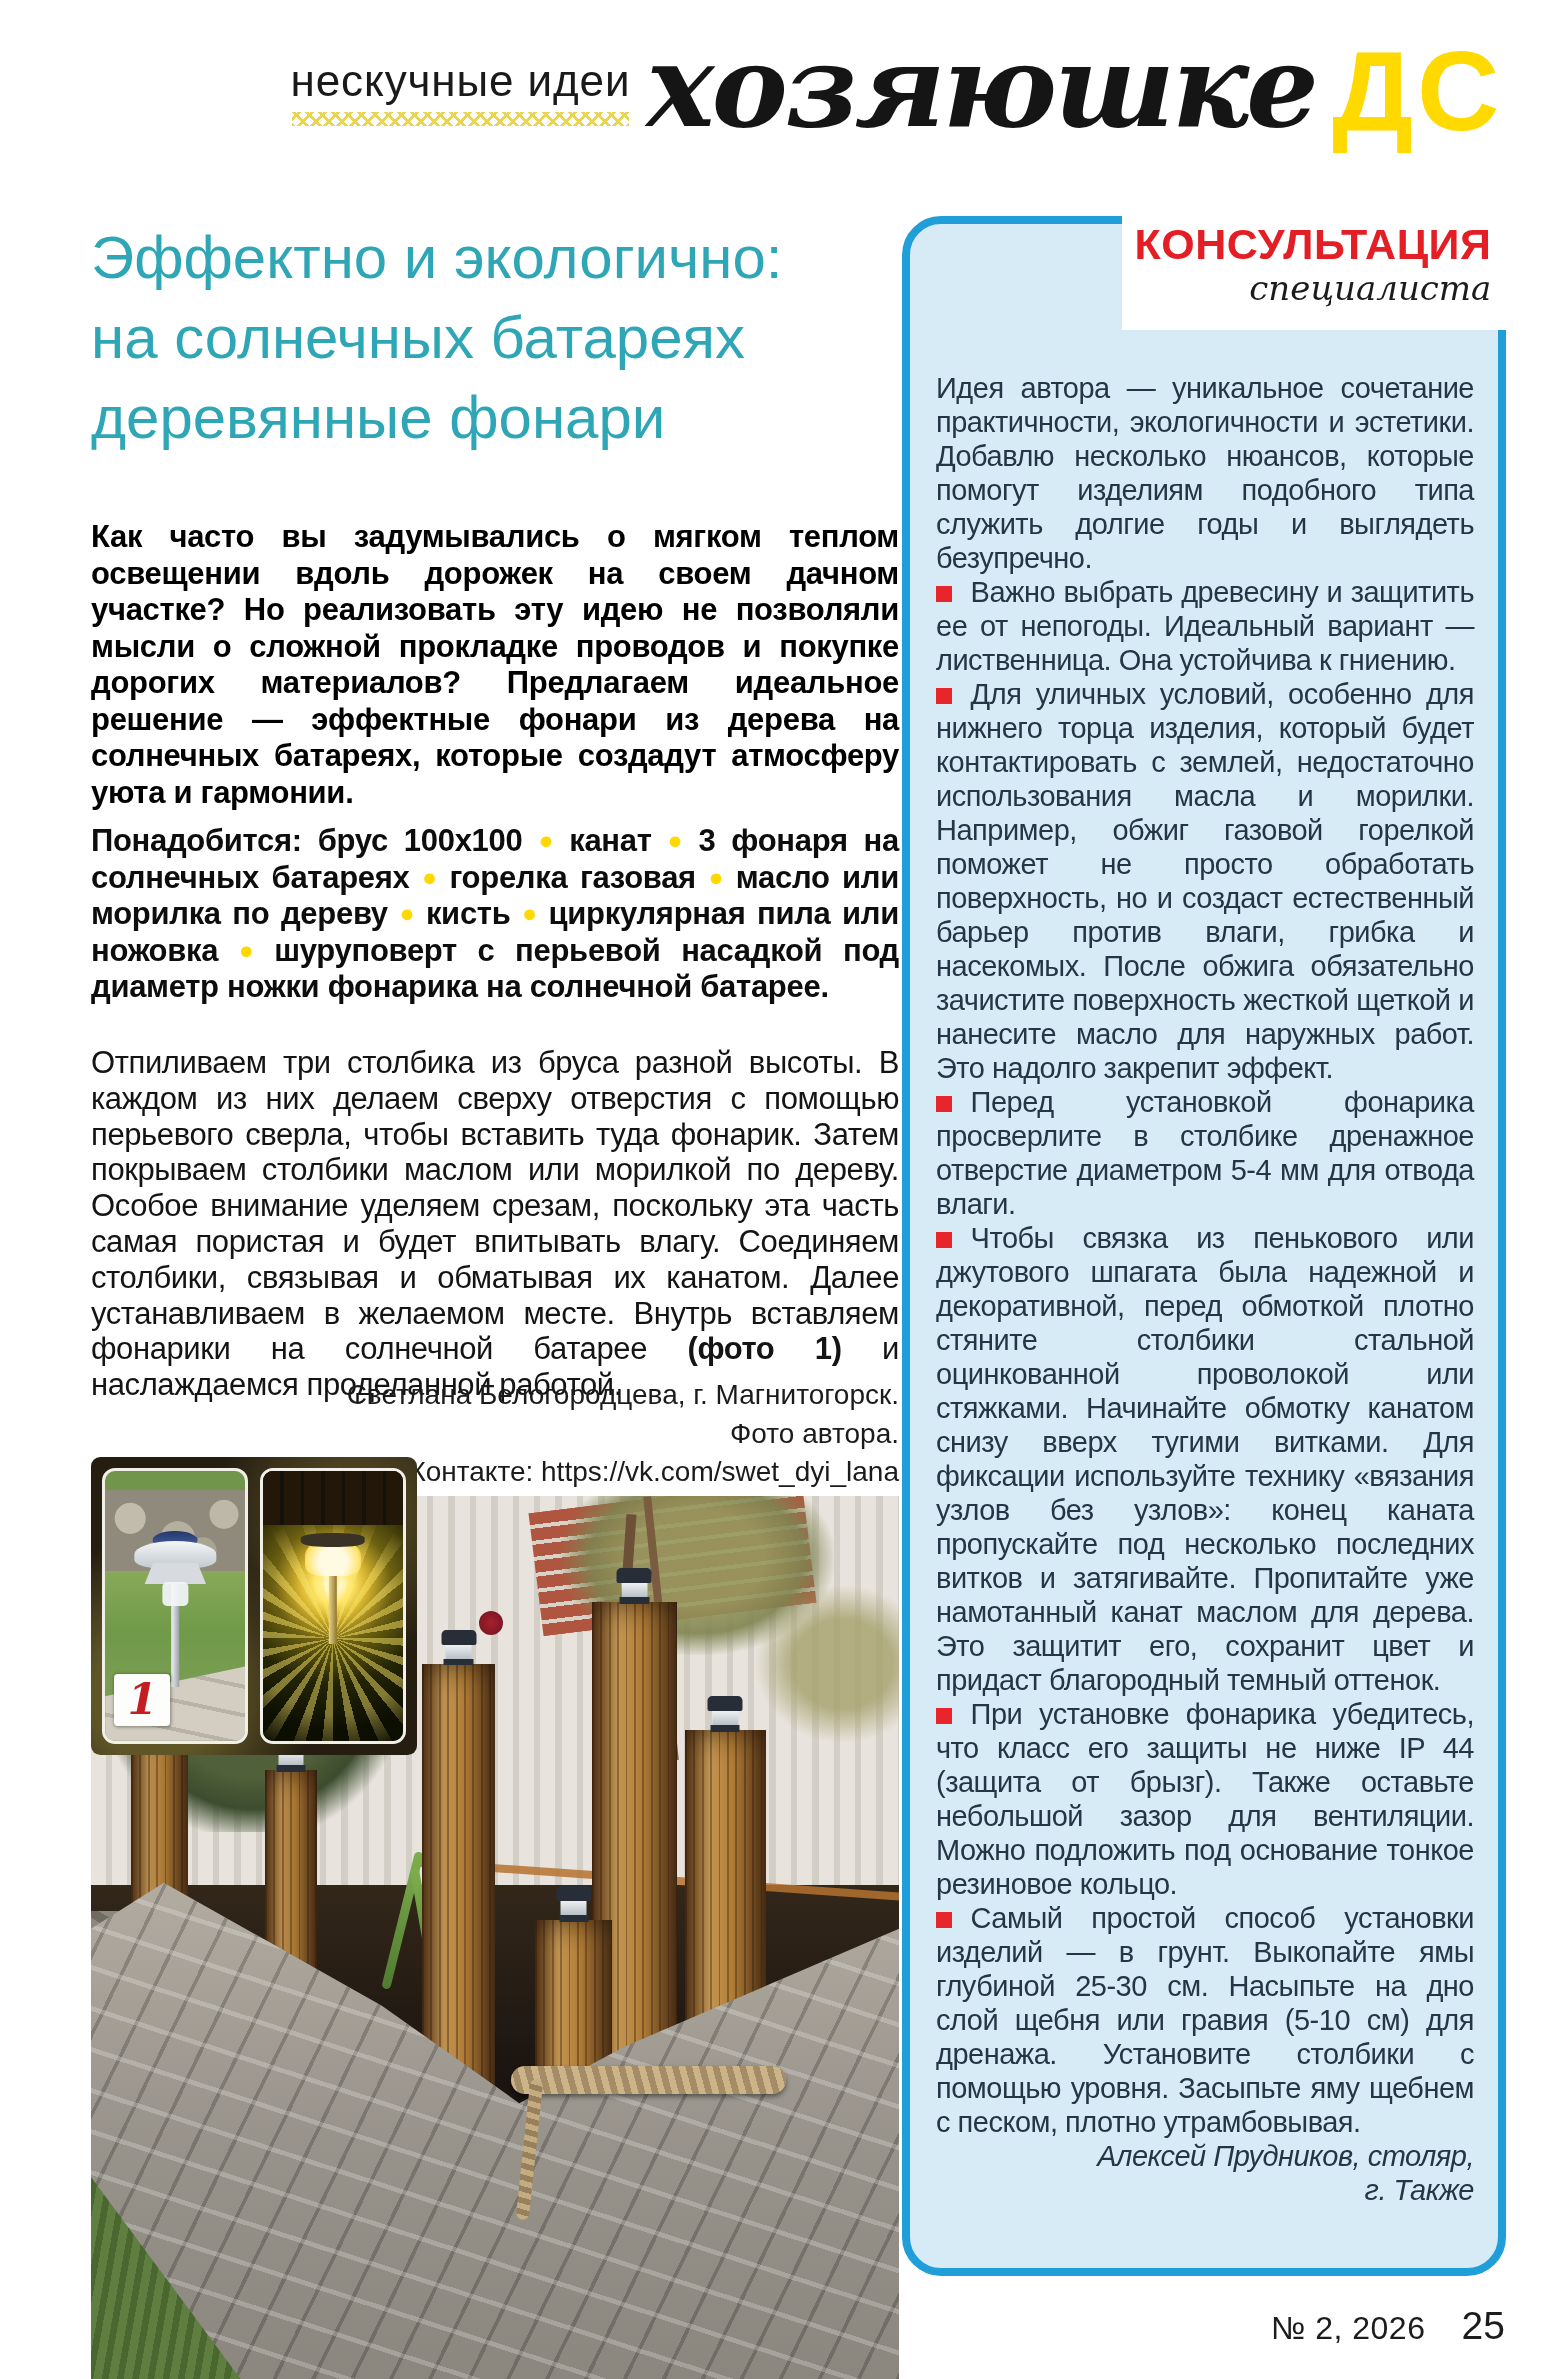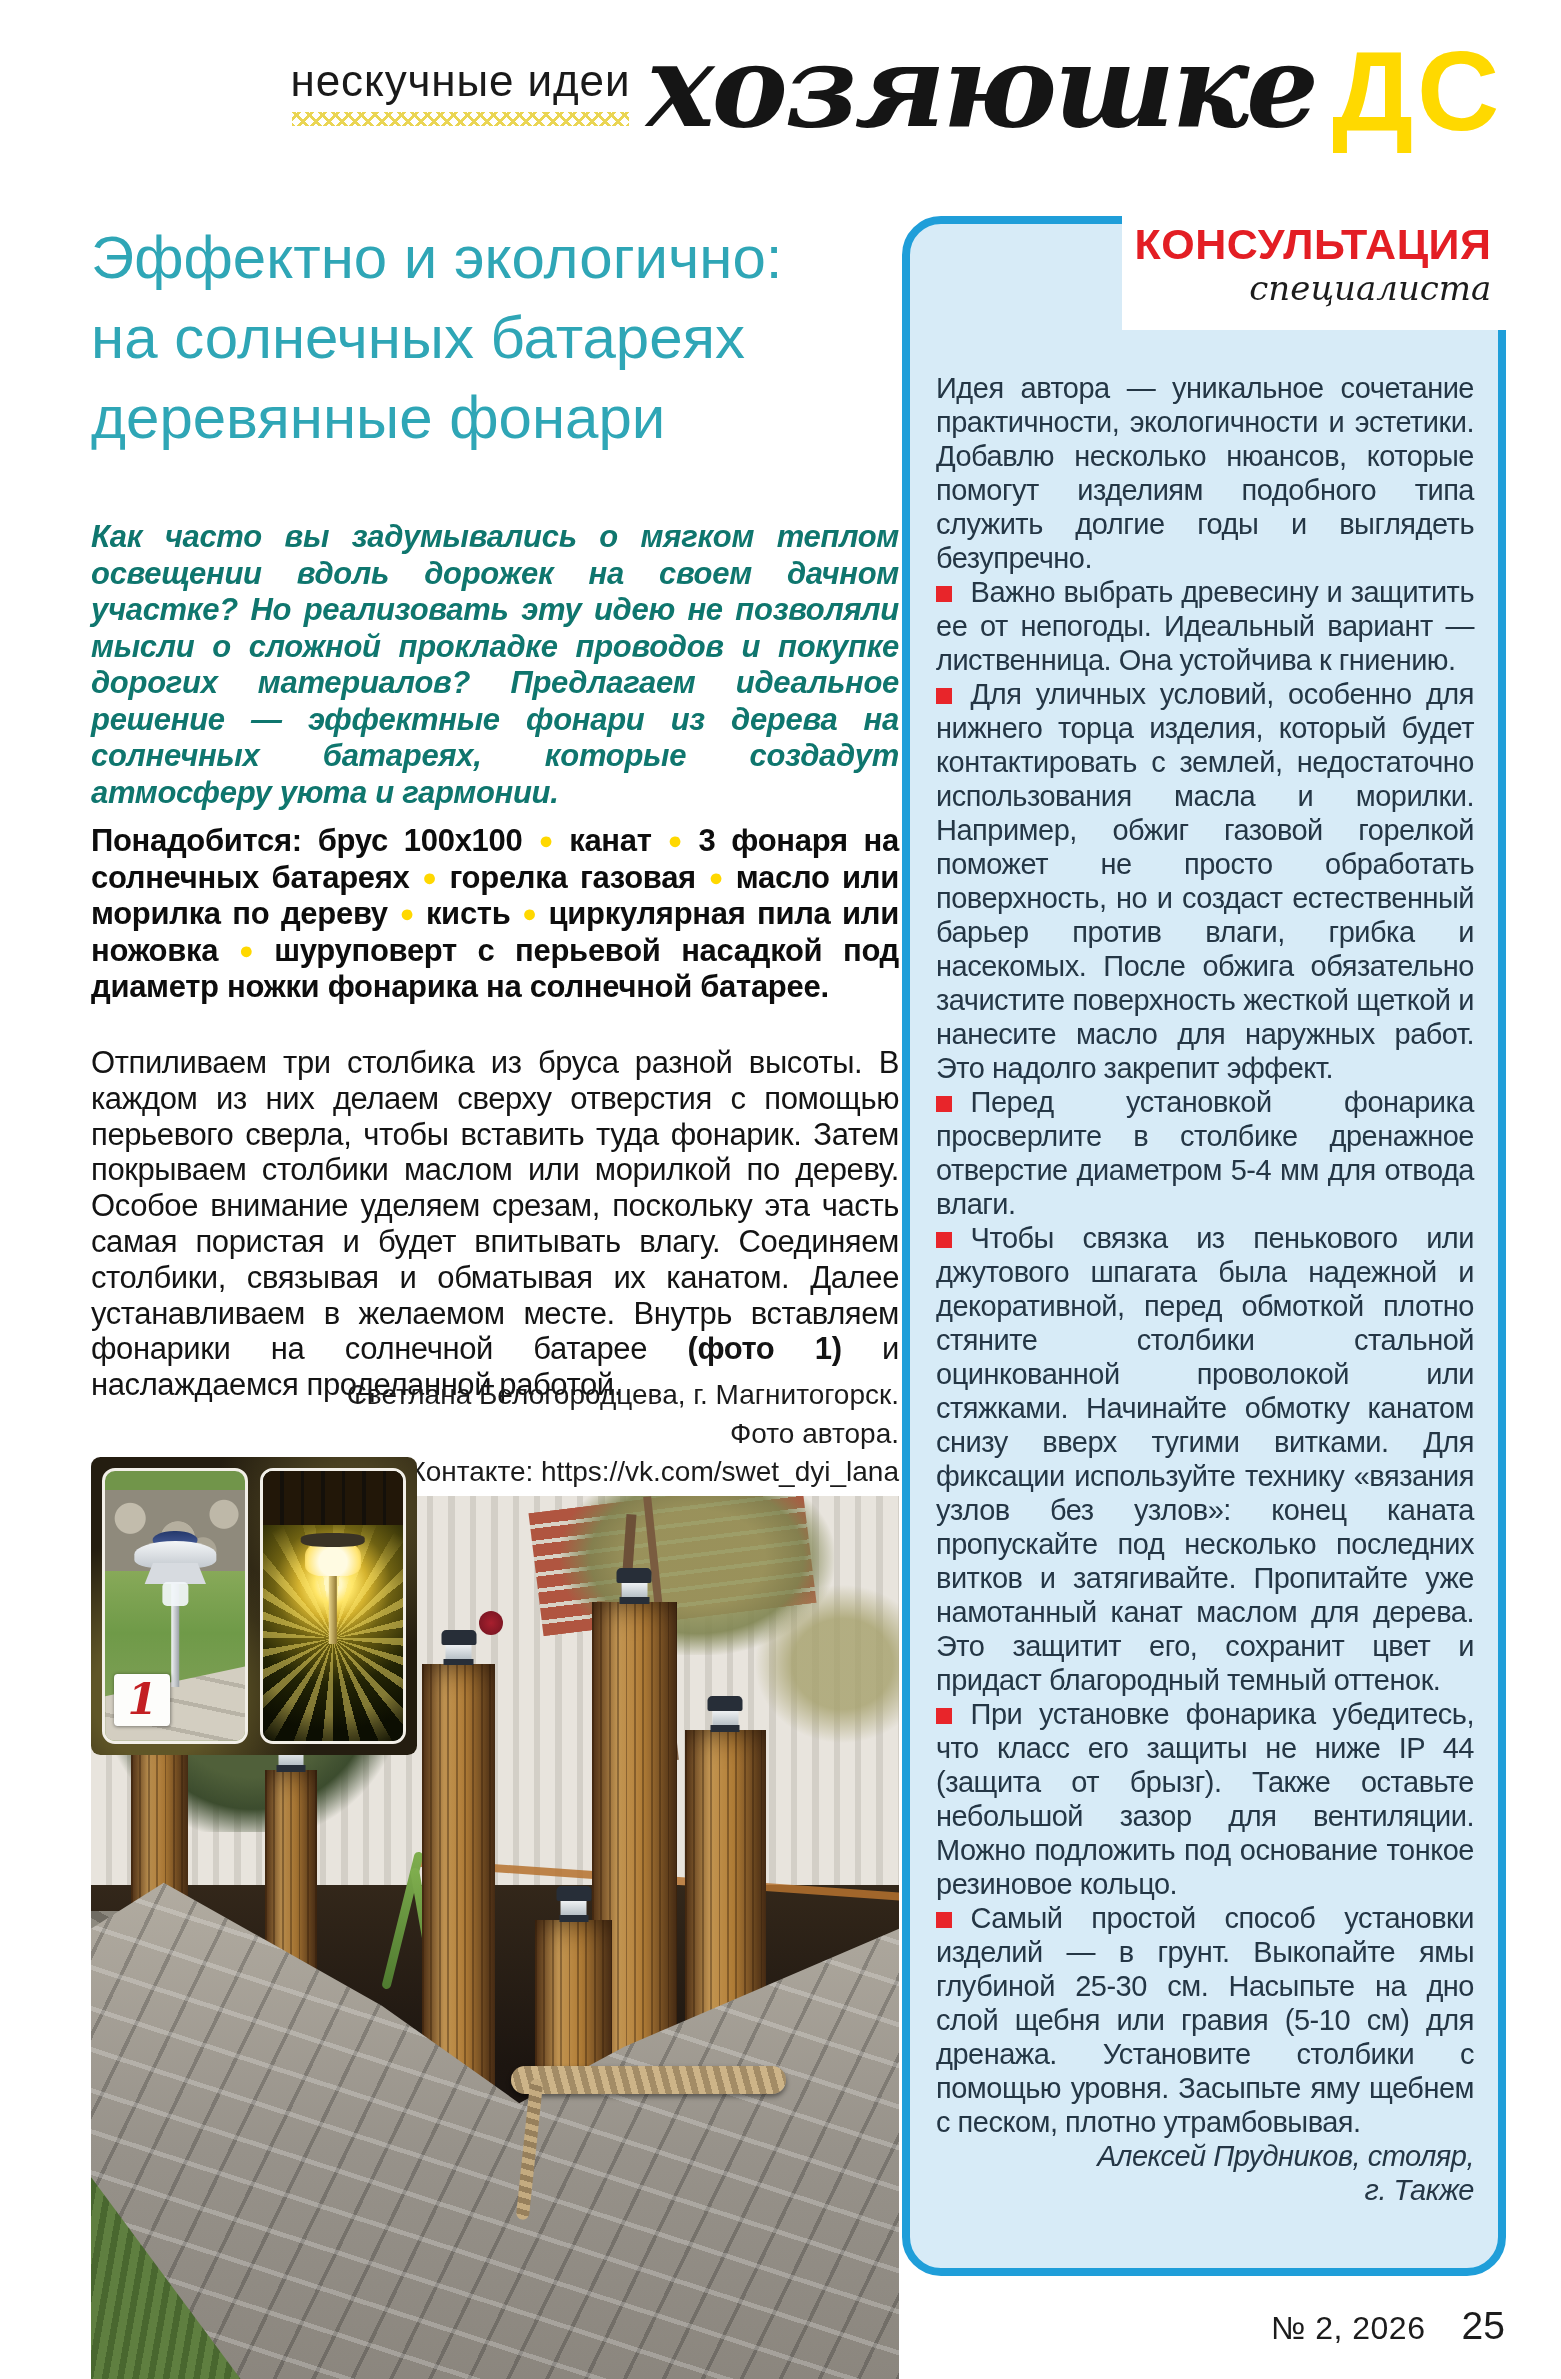--- a/index.html
+++ b/index.html
@@ -15,21 +15,21 @@
        repeating-linear-gradient(45deg,#e9d34a 0 2.8px,transparent 2.8px 9.3px),
        repeating-linear-gradient(-45deg,#e9d34a 0 2.8px,transparent 2.8px 9.3px);}
   .brand-script{font-family:"DejaVu Serif",serif;font-style:italic;font-weight:bold;
      font-size:114px;line-height:.9;color:#151515;letter-spacing:-2.8px;}
   .brand-suffix{font-size:114px;line-height:.82;font-weight:800;color:#ffd900;letter-spacing:3.7px;}
 
   
   .title{position:absolute;left:91px;top:218px;width:820px;color:#2fa6b6;
      font-size:60px;line-height:1.33;font-weight:400;letter-spacing:0;}
   .lead{position:absolute;left:91px;top:488px;width:808px;font-size:31px;line-height:1.18;
-     font-weight:bold;text-align:justify;color:#0f766e;letter-spacing:-0.3px;font-style:italic;}
+     font-weight:bold;text-align:justify;color:#000000;letter-spacing:-0.3px;}
   .materials{position:absolute;left:91px;top:792px;width:808px;font-size:31px;line-height:1.18;
      font-weight:bold;text-align:justify;color:#0d0d0d;letter-spacing:-0.3px;}
   .dot{color:#ffd800;font-size:25px;margin:0 8.4px;vertical-align:1.9px;}
   .body-par{position:absolute;left:91px;top:1014px;width:808px;font-size:31px;line-height:1.155;
      text-align:justify;color:#141414;letter-spacing:-0.4px;}
   .photo-ref{font-weight:bold;}
   .credits{position:absolute;left:91px;top:1376px;width:808px;text-align:right;
      font-size:28px;line-height:1.38;color:#1b1b1b;}
 
   

